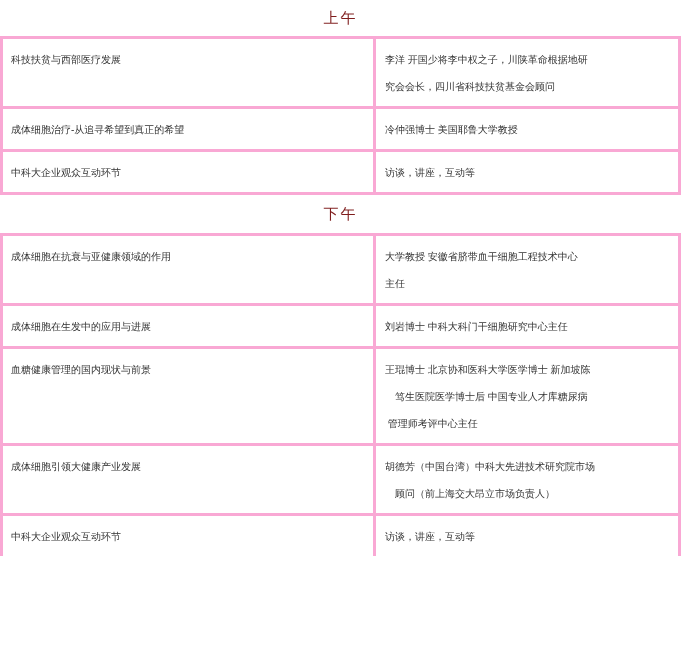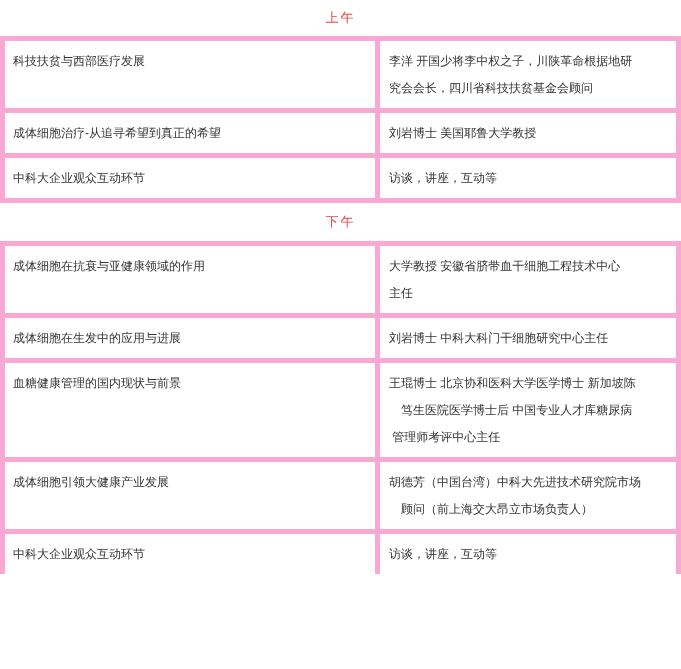--- a/index.html
+++ b/index.html
@@ -12,35 +12,35 @@
     overflow: hidden;
     background: #ffffff;
     color: #333333;
     font-family: "Liberation Sans", sans-serif;
   }
   .session-title {
     width: 681px;
     display: flex;
     align-items: center;
     justify-content: center;
-    font-size: 13px;
-    color: #ef4444;
+    font-size: 15px;
+    color: #7f1d1d;
     letter-spacing: 2px;
   }
   .session-title.first { height: 36px; }
   .session-title.second { height: 38px; text-align: center; }
   table.schedule {
     border-collapse: collapse;
     width: 681px;
     table-layout: fixed;
   }
   table.schedule td {
-    border: 5px solid #f9a8d4;
+    border: 3px solid #f9a8d4;
     vertical-align: top;
-    font-size: 12px;
+    font-size: 10px;
     line-height: 27px;
     color: #333333;
     white-space: pre-wrap;
     word-break: break-all;
   }
   td.topic {
     width: 356px;
     padding: 7px 6px 6px 8px;
   }
   td.speaker {
@@ -59,21 +59,21 @@
 
   <table class="schedule">
     <tbody>
       <tr>
         <td class="topic">科技扶贫与西部医疗发展</td>
         <td class="speaker">李洋 开国少将李中权之子，川陕革命根据地研
 究会会长，四川省科技扶贫基金会顾问</td>
       </tr>
       <tr>
         <td class="topic">成体细胞治疗-从追寻希望到真正的希望</td>
-        <td class="speaker">刘岩博士 美国耶鲁大学教授</td>
+        <td class="speaker">冷仲强博士 美国耶鲁大学教授</td>
       </tr>
       <tr>
         <td class="topic">中科大企业观众互动环节</td>
         <td class="speaker">访谈，讲座，互动等</td>
       </tr>
     </tbody>
   </table>
 
   <div class="session-title second">下午</div>
 

